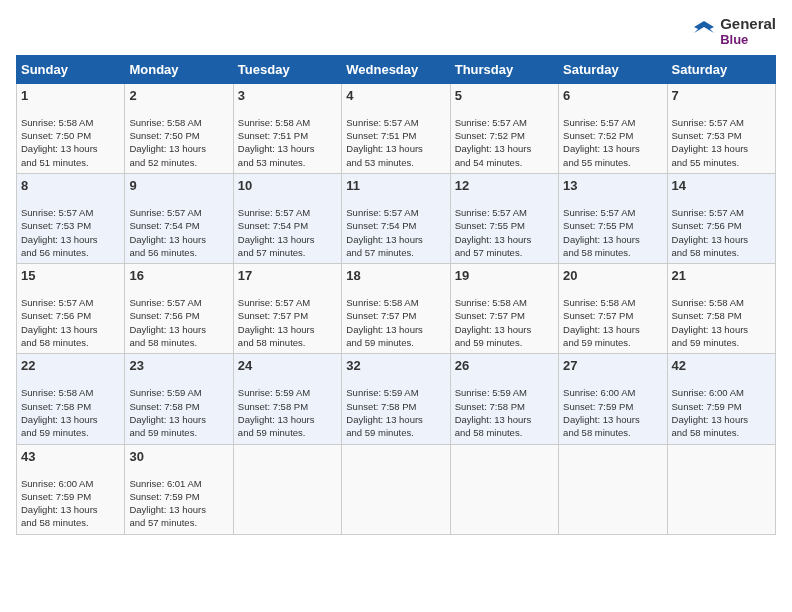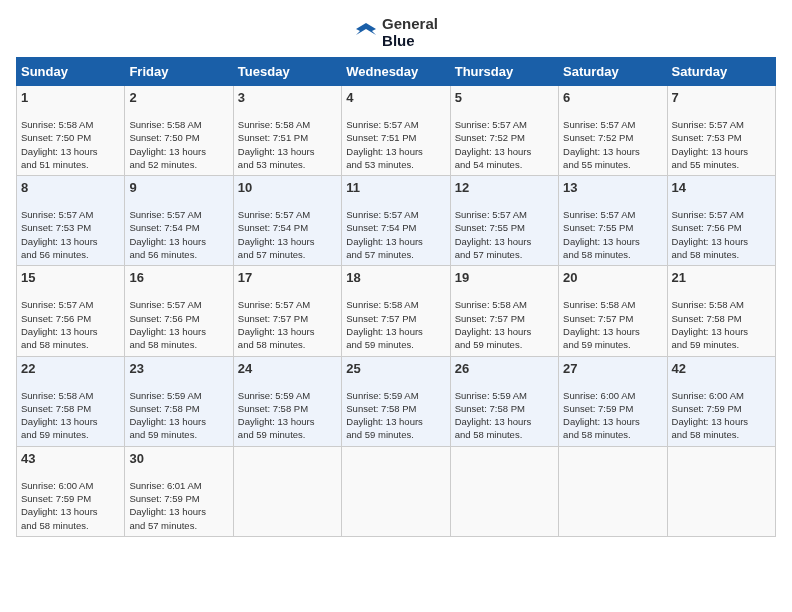--- a/index.html
+++ b/index.html
@@ -5,21 +5,21 @@
     * { box-sizing: border-box; margin: 0; padding: 0; }
     body {
       font-family: Arial, sans-serif;
       background: #fff;
       width: 792px;
       min-height: 612px;
       padding: 16px;
     }
     .header-area {
       display: flex;
-      justify-content: center;
+      justify-content: flex-end;
       align-items: flex-start;
       margin-bottom: 8px;
     }
     .logo {
       display: flex;
       align-items: center;
       gap: 4px;
     }
     .title-area {
       text-align: right;
@@ -81,34 +81,34 @@
 </head>
 <body>
 
 <div class="header-area">
   <div class="logo">
   <svg width="24" height="28" viewBox="0 0 24 28">
     <polygon points="12,4 22,10 18,12 22,16 12,10 2,16 6,12 2,10" fill="#1a5fa8"></polygon>
   </svg>
   <div>
     <div style="font-size:15px;font-weight:bold;color:#333;line-height:1.1;">General</div>
-    <div style="font-size:15px;font-weight:bold;color:#0f172a;line-height:1.1;">Blue</div>
+    <div style="font-size:13px;font-weight:bold;color:#701a75;line-height:1.1;">Blue</div>
   </div>
 </div>
   <div class="title-area">
     <div class="month-title"></div>
     <div class="location-title"></div>
   </div>
 </div>
 
 <table>
   <thead>
     <tr>
     <th>Sunday</th>
-        <th>Friday</th>
+        <th>Monday</th>
         <th>Tuesday</th>
         <th>Wednesday</th>
         <th>Thursday</th>
         <th>Saturday</th>
         <th>Saturday</th>
       </tr>
   </thead>
   <tbody id="calendar-body">
   <tr>
         <td>
@@ -207,21 +207,21 @@
       </td>
         <td>
         <span class="day-number">23</span>
         <div class="day-info">Sunrise: 5:59 AM<br>Sunset: 7:58 PM<br>Daylight: 13 hours<br>and 59 minutes.</div>
       </td>
         <td>
         <span class="day-number">24</span>
         <div class="day-info">Sunrise: 5:59 AM<br>Sunset: 7:58 PM<br>Daylight: 13 hours<br>and 59 minutes.</div>
       </td>
         <td>
-        <span class="day-number">25</span>
+        <span class="day-number">32</span>
         <div class="day-info">Sunrise: 5:59 AM<br>Sunset: 7:58 PM<br>Daylight: 13 hours<br>and 59 minutes.</div>
       </td>
         <td>
         <span class="day-number">26</span>
         <div class="day-info">Sunrise: 5:59 AM<br>Sunset: 7:58 PM<br>Daylight: 13 hours<br>and 58 minutes.</div>
       </td>
         <td>
         <span class="day-number">27</span>
         <div class="day-info">Sunrise: 6:00 AM<br>Sunset: 7:59 PM<br>Daylight: 13 hours<br>and 58 minutes.</div>
       </td>

